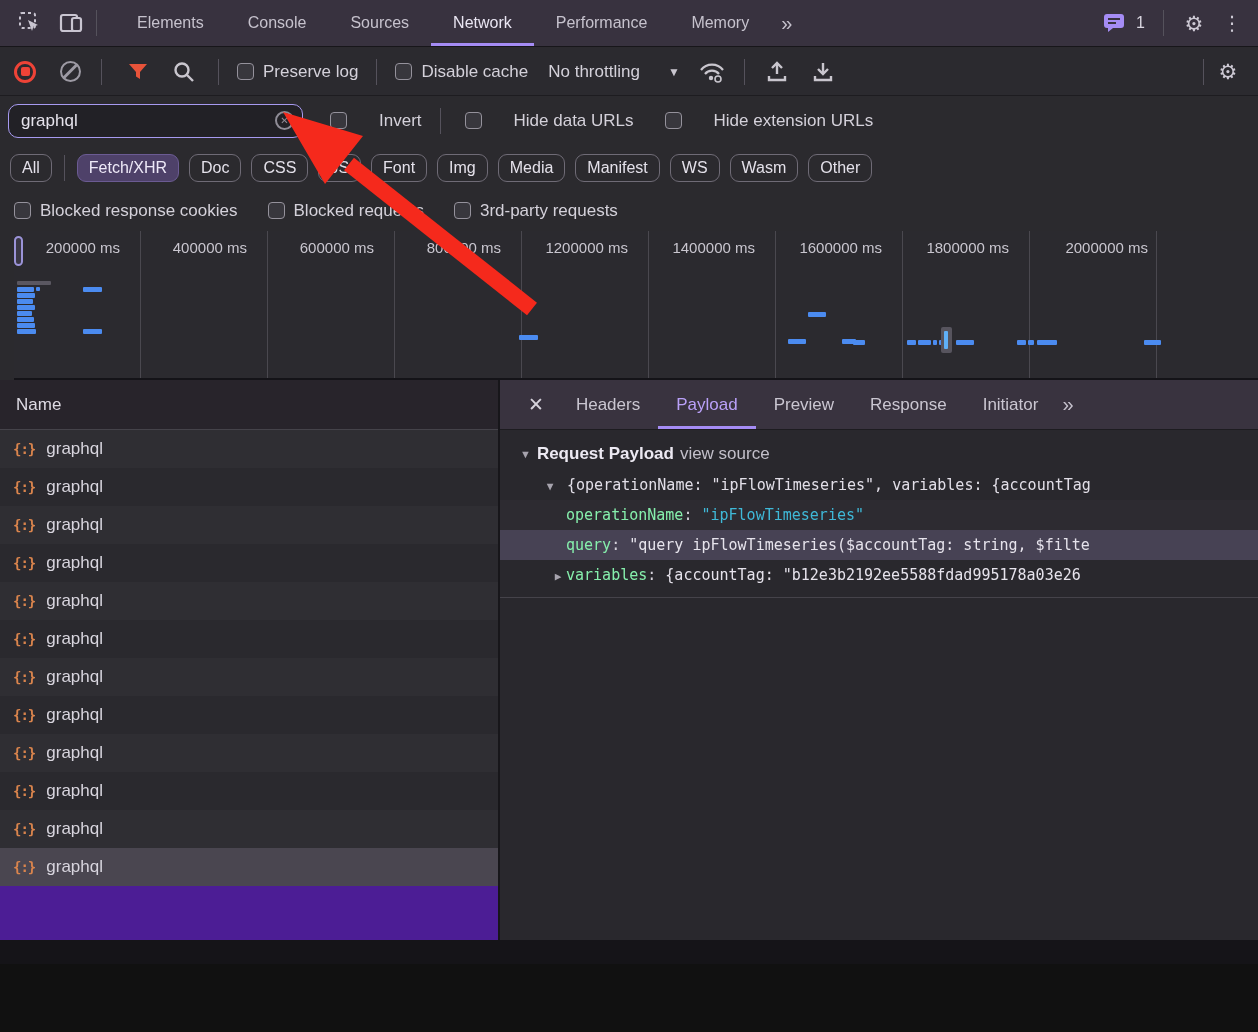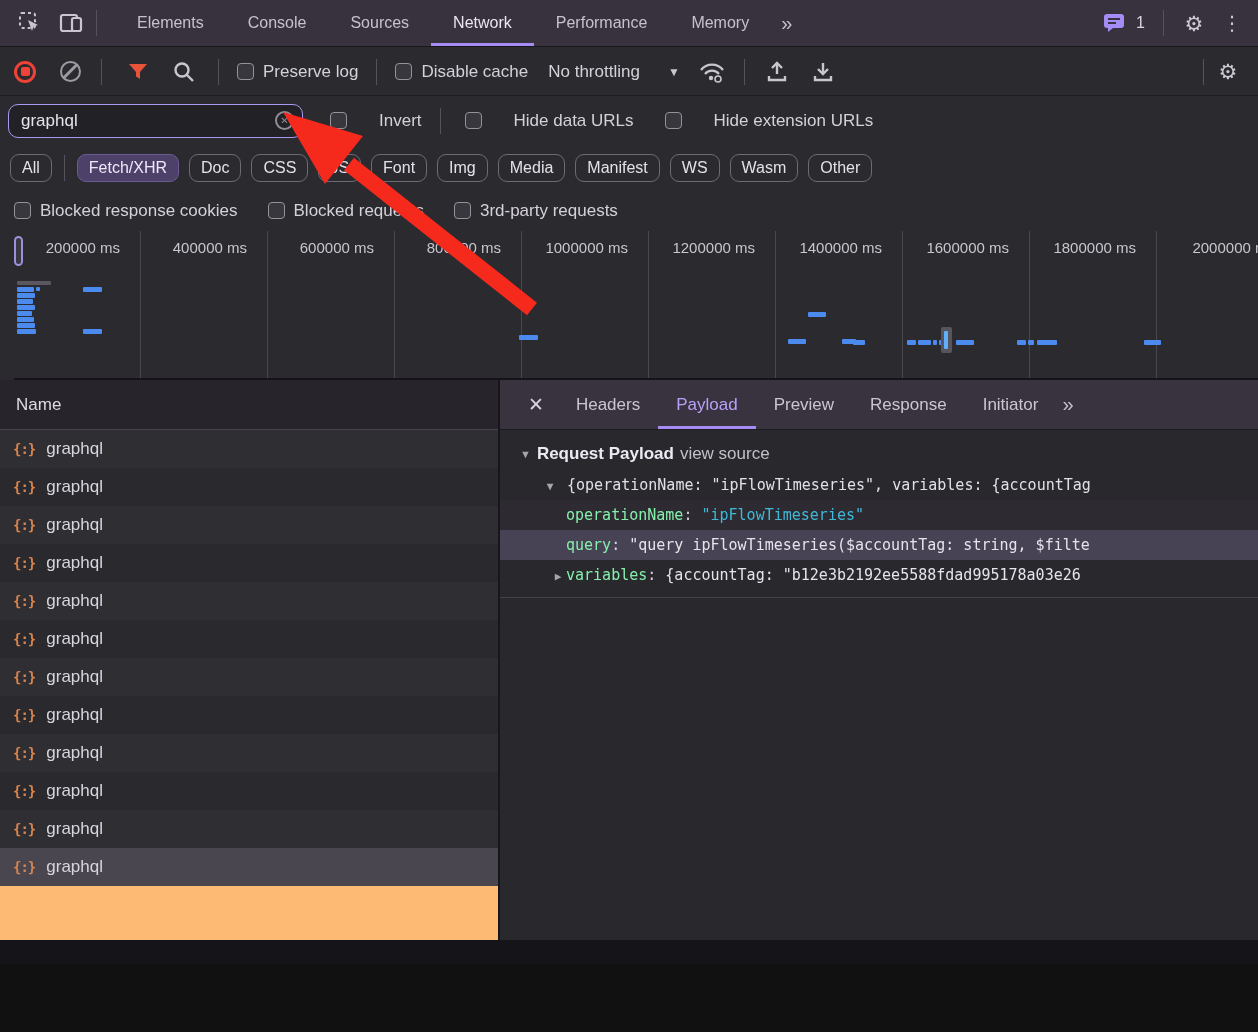--- a/index.html
+++ b/index.html
@@ -61,21 +61,21 @@
   .overview{position:absolute; top:231px; left:14px; width:1258px; height:149px; background:#2b2a2f; border-bottom:2px solid #141318; overflow:hidden;}
   .ruler{position:absolute; inset:0; display:flex;}
   .seg{width:127px; flex:none; border-right:1px solid #4a484f; text-align:right; padding:8px 20px 0 0; font-size:15px; color:#c9c6cf; white-space:nowrap;}
   .seg.clip{padding-right:8px;}
   .scroll-pill{position:absolute; left:0; top:5px; width:9px; height:30px; border:2px solid #9b93d8; border-radius:6px; background:#3a3745;}
   .bars{position:absolute; inset:0;}
   .wbar{position:absolute; border-radius:1px;}
 
   
   .main{position:absolute; top:380px; left:0; width:1258px; height:626px; display:flex;}
-  .left{width:500px; flex:none; background:#fdba74; border-right:2px solid #17161a; display:flex; flex-direction:column;}
+  .left{width:500px; flex:none; background:#4c1d95; border-right:2px solid #17161a; display:flex; flex-direction:column;}
   .name-header{height:50px; flex:none; display:flex; align-items:center; padding-left:16px; font-size:17px; color:#dedbe4; border-bottom:1px solid #45434a; background:#28242b;}
   .req-rows{flex:1; overflow:hidden;}
   .req-row{height:38px; display:flex; align-items:center; padding-left:13px; gap:11px; font-size:17px; color:#d8d5de;}
   .req-row:nth-child(odd){background:#2f2e33;}
   .req-row:nth-child(even){background:#2a292e;}
   .req-row.selected{background:#4a4650;}
   .json-ic{font-family:"DejaVu Sans Mono",monospace; font-size:14px; font-weight:bold; color:#d9844d; letter-spacing:-1px;}
 
   .right{flex:1; background:#29282d; display:flex; flex-direction:column; min-width:0;}
   .detail-tabs{height:50px; flex:none; background:#39333f; display:flex; align-items:center; padding-left:14px; border-bottom:1px solid #1d1c20;}
@@ -263,21 +263,20 @@
         <span>3rd-party requests</span>
       </label>
     </div>
 
   <div class="overview">
     <div class="ruler">
         <div class="seg">200000 ms</div>
         <div class="seg">400000 ms</div>
         <div class="seg">600000 ms</div>
         <div class="seg">800000 ms</div>
-        <div class="seg">1000000 ms</div>
         <div class="seg">1200000 ms</div>
         <div class="seg">1400000 ms</div>
         <div class="seg">1600000 ms</div>
         <div class="seg">1800000 ms</div>
         <div class="seg clip">2000000 ms</div>
       </div>
     <div class="bars">
         <div class="wbar" style="left: 3px; top: 50px; width: 34px; height: 4px; background: rgb(90, 87, 97);"></div>
         <div class="wbar" style="left: 3px; top: 56px; width: 17px; height: 5px; background: rgb(75, 139, 240);"></div>
         <div class="wbar" style="left: 22px; top: 56px; width: 4px; height: 4px; background: rgb(75, 139, 240);"></div>

